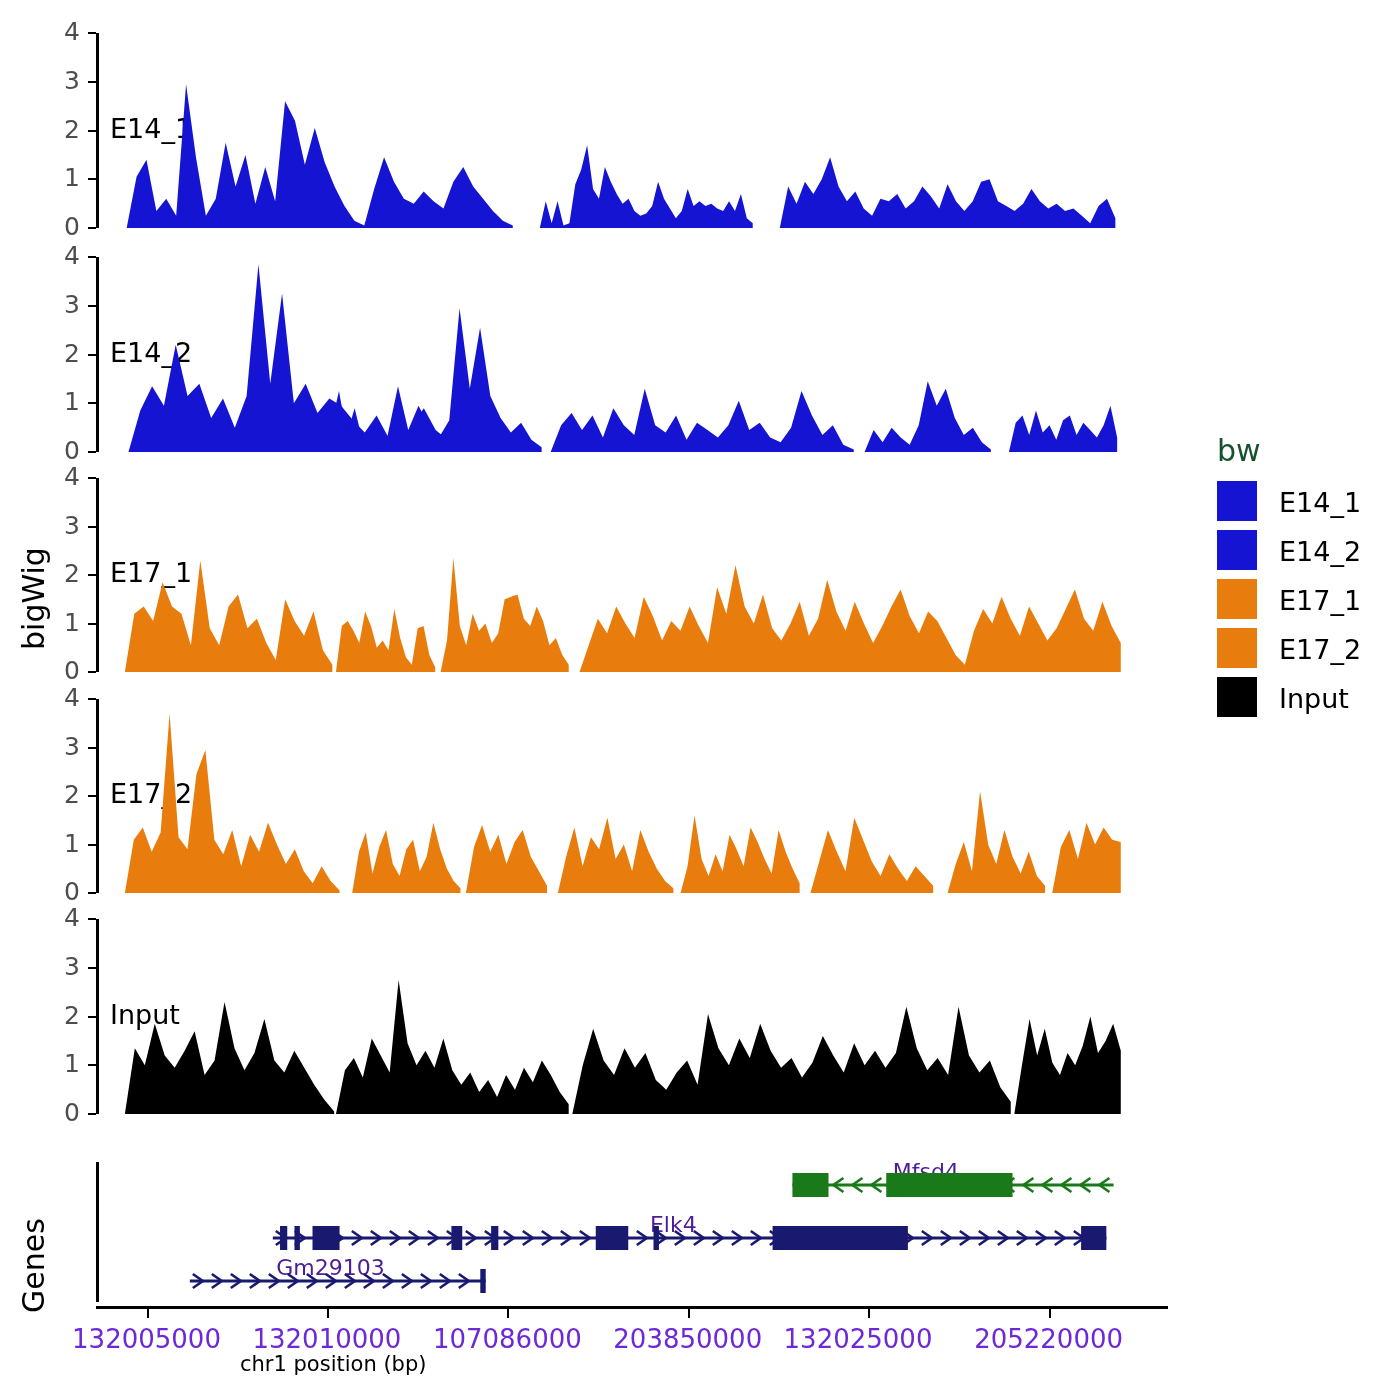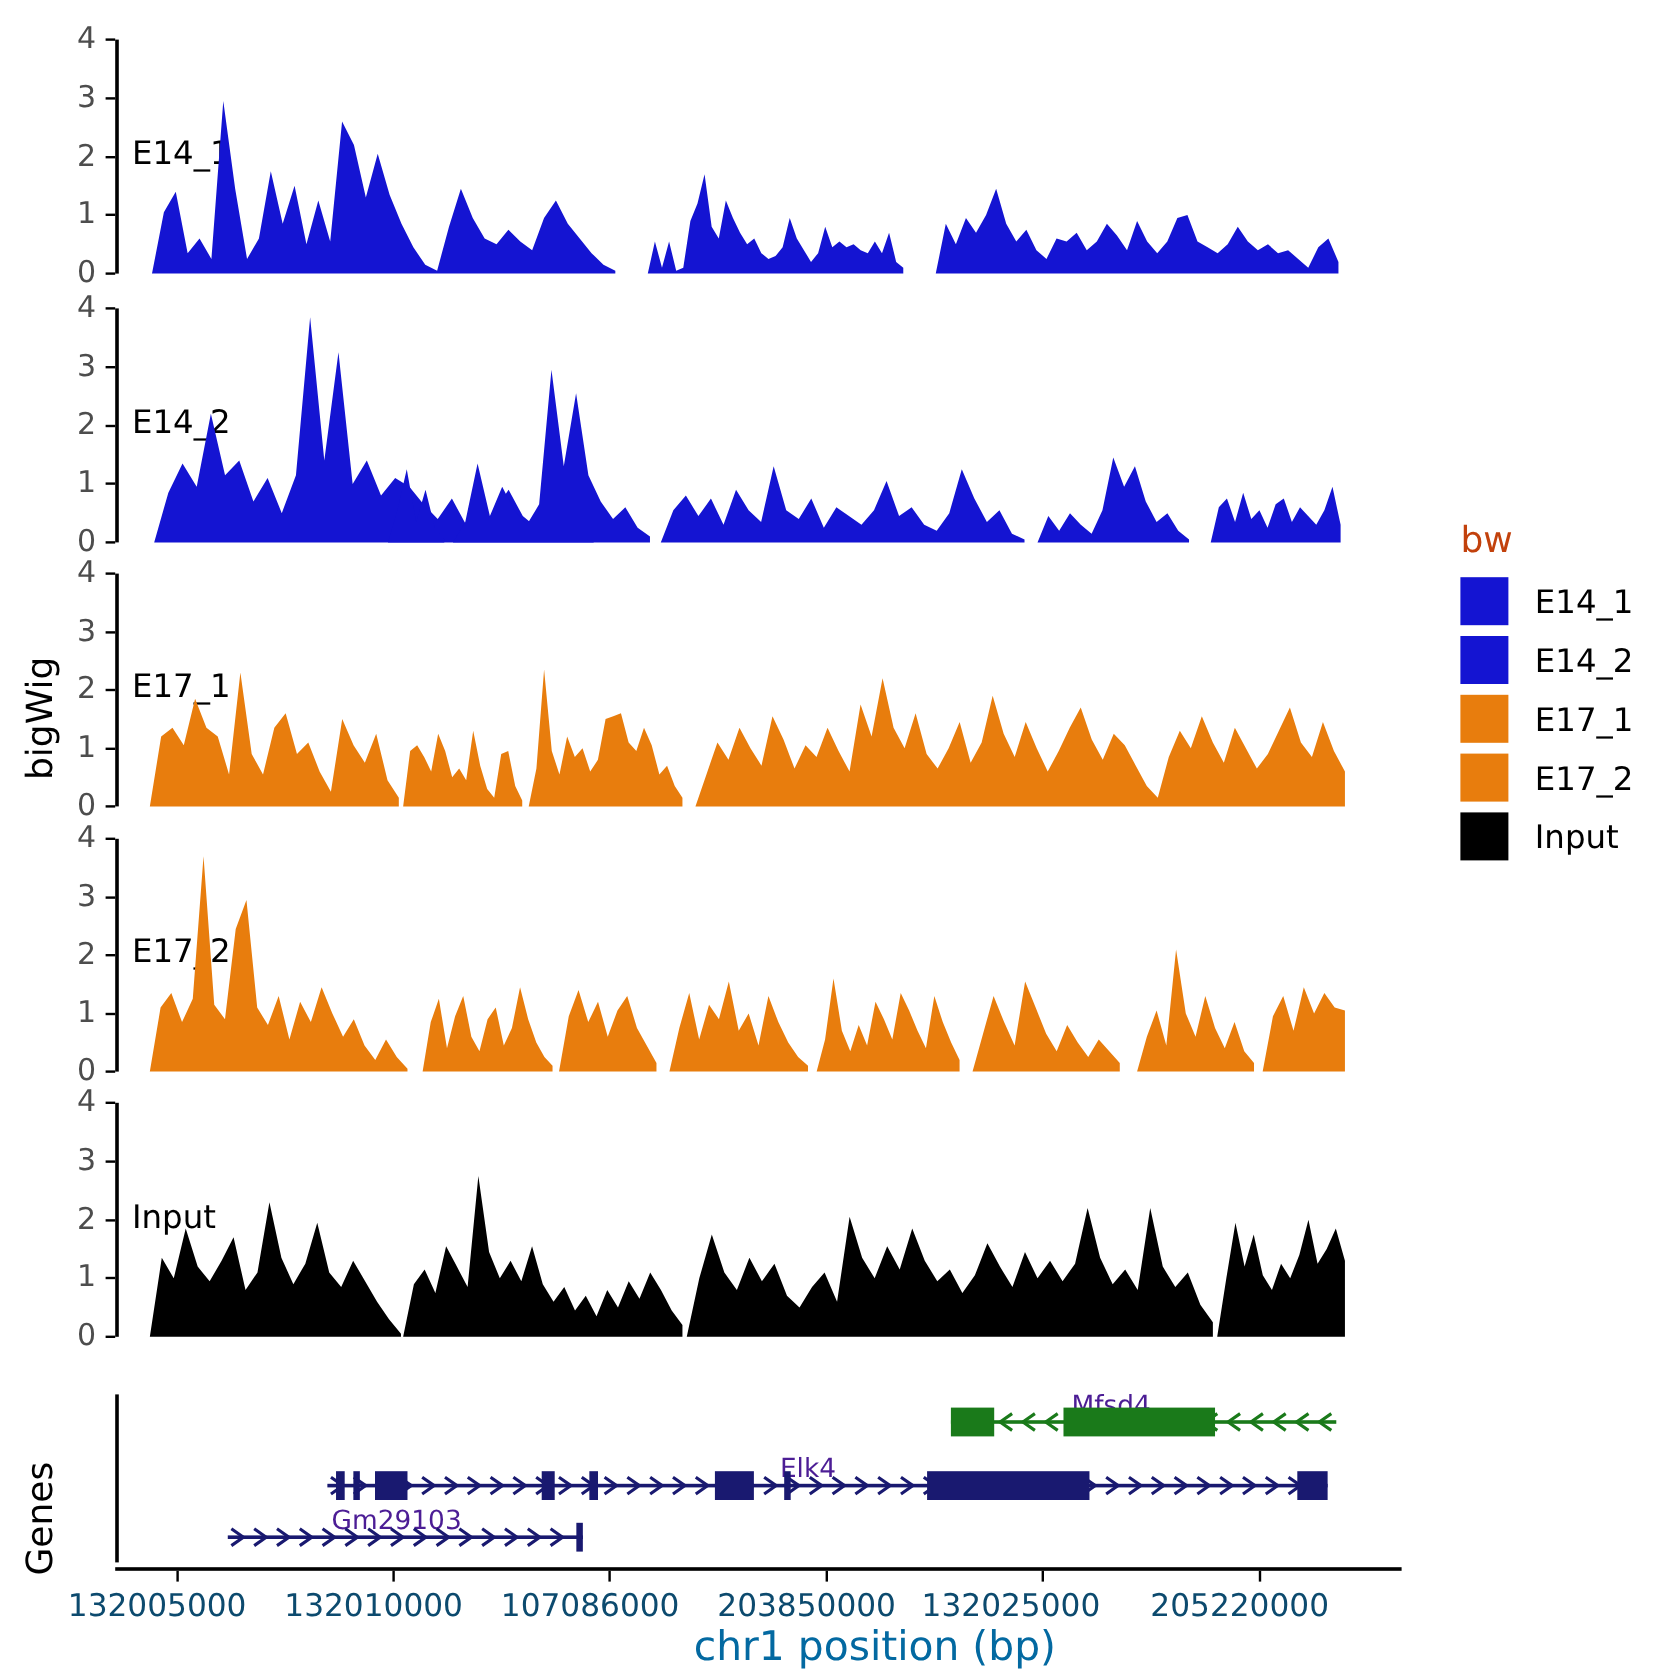--- a/index.html
+++ b/index.html
@@ -10,25 +10,25 @@
       writing-mode:vertical-rl;transform:rotate(180deg);white-space:nowrap;}
   .panel{position:absolute;}
   .spine{position:absolute;background:#000;width:3px;}
   .tick{position:absolute;background:#000;height:2px;width:8px;}
   .ticklabel{position:absolute;color:#4d4d4d;font-size:25px;text-align:right;
       line-height:1;white-space:nowrap;}
   .panel-label{position:absolute;color:#000;font-size:27px;white-space:nowrap;}
   .track-svg{position:absolute;}
   .xaxis-line{position:absolute;background:#000;height:3px;}
   .xtick{position:absolute;background:#000;width:2px;height:9px;}
-  .xticklabel{position:absolute;color:#0c4a6e;font-size:26px;white-space:nowrap;
-      }
-  .xaxis-title{position:absolute;color:#0369a1;font-size:34px;white-space:nowrap;
-      text-align:right;}
-  .legend-title{position:absolute;color:#c2410c;font-size:30px;white-space:nowrap;}
+  .xticklabel{position:absolute;color:#6d28d9;font-size:26px;white-space:nowrap;
+      text-align:center;}
+  .xaxis-title{position:absolute;color:#000000;font-size:21px;white-space:nowrap;
+      text-align:left;}
+  .legend-title{position:absolute;color:#14532d;font-size:30px;white-space:nowrap;}
   .legend-key{position:absolute;width:40px;height:40px;}
   .legend-text{position:absolute;color:#000;font-size:27px;white-space:nowrap;}
   .gene-label{position:absolute;color:#4c1d95;font-size:22px;white-space:nowrap;}
 </style>
 </head>
 <body>
 
 <div id="root">
 
   <div class="axis-title" id="ytitle-signal" style="left:16px;top:480px;height:170px;">bigWig</div>

